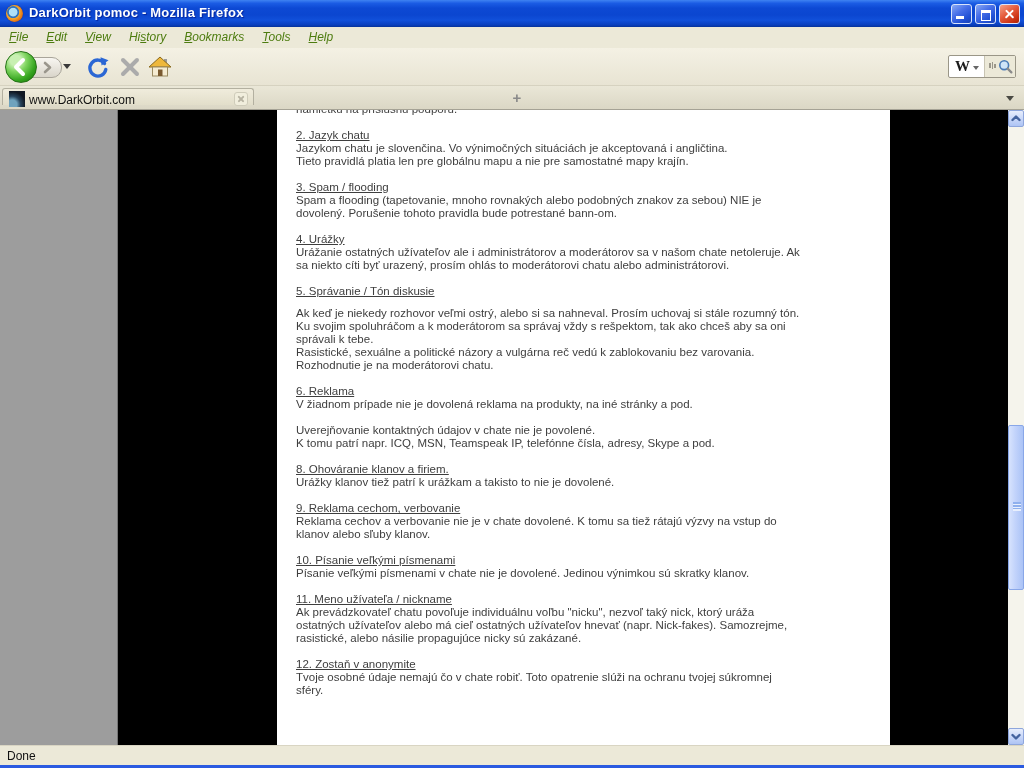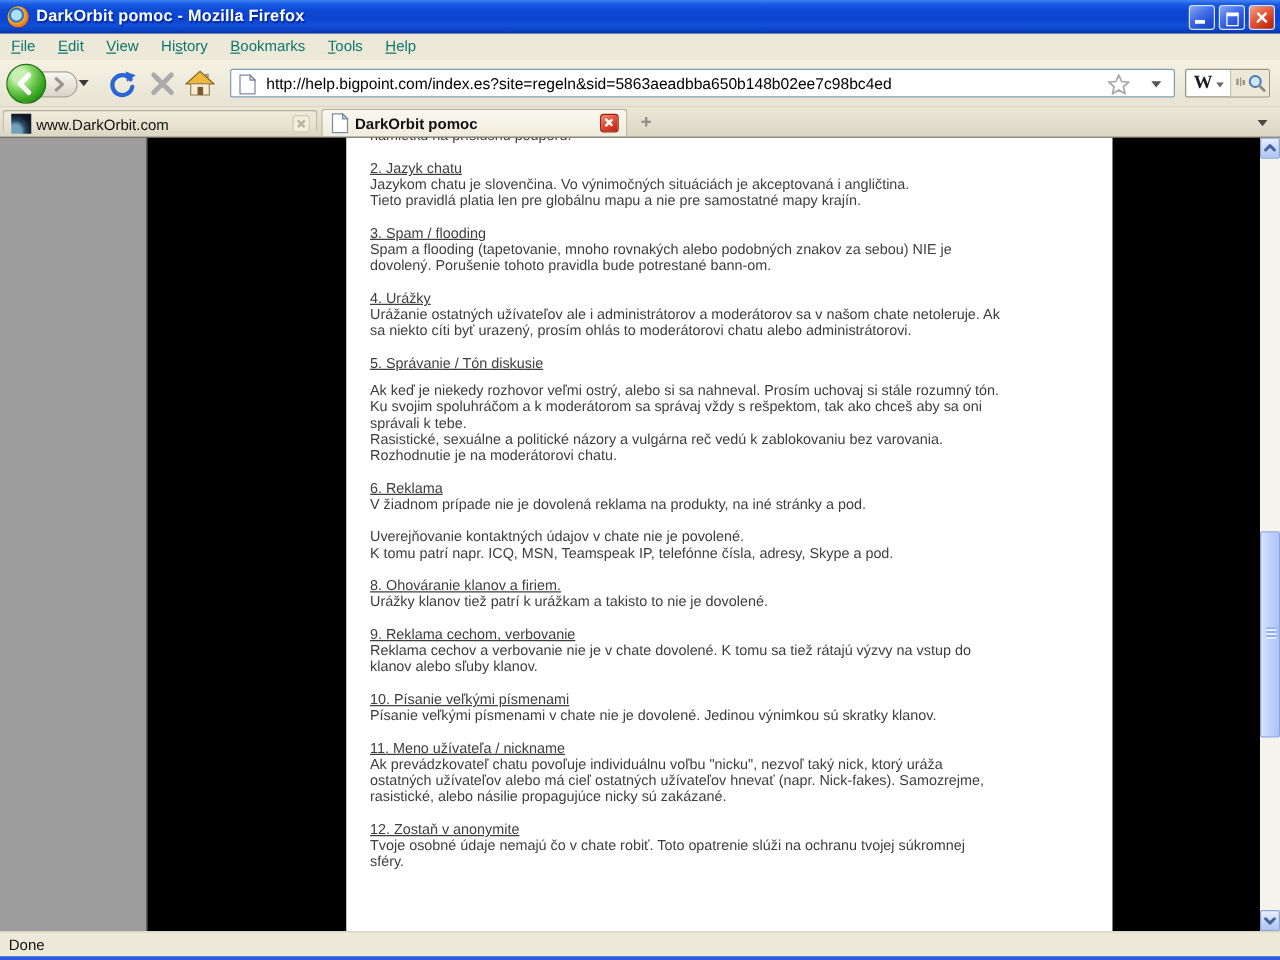--- a/index.html
+++ b/index.html
@@ -19,21 +19,21 @@
   #btn-close{right:4px;background:linear-gradient(145deg,#f4a188 0%,#e4593a 45%,#c93012 80%,#aa2608 100%);}
   #btn-restore{right:28px;}
   #btn-min{right:52px;}
   .glyph-min{position:absolute;left:4px;bottom:4px;width:8px;height:3px;background:#fff;}
   .glyph-restore{position:absolute;left:5px;top:5px;width:8px;height:7px;border:1px solid #fff;border-top-width:3px;background:transparent;}
   .glyph-x1,.glyph-x2{position:absolute;left:4px;top:8px;width:11px;height:2.4px;background:#fff;border-radius:1px;}
   .glyph-x1{transform:rotate(45deg);} .glyph-x2{transform:rotate(-45deg);}
 
   
   #menubar{left:0;top:27px;width:1024px;height:21px;background:#ece9d8;}
-  .menu-item{display:inline-block;padding:3px 9px 0 9px;font-size:12px;color:#0f766e;}
+  .menu-item{display:inline-block;padding:3px 9px 0 9px;font-size:12px;color:#4d7c0f;font-style:italic;}
   .accel{text-decoration:underline;}
 
   
   #navbar{left:0;top:48px;width:1024px;height:38px;background:linear-gradient(#f4f1e4,#e8e4d3);border-bottom:1px solid #d6d2c0;box-sizing:border-box;}
   #fwd-pill{left:30px;top:9px;width:30px;height:19px;border:1px solid #a9a59a;border-radius:0 10px 10px 0;
     background:linear-gradient(#f8f6f1,#d9d5ca);}
   #back-btn{left:5px;top:3px;width:30px;height:30px;border-radius:50%;border:1px solid #277318;
     background:radial-gradient(circle at 32% 28%,#c8f0b2 0 18%,#7ed45f 38%,#37a621 66%,#177a08 92%);}
   #nav-drop{left:63px;top:16px;width:0;height:0;border-left:4px solid transparent;border-right:4px solid transparent;border-top:5px solid #3a3a3a;}
   .toolbtn{top:7px;width:24px;height:24px;}
@@ -149,31 +149,20 @@
     </div>
     <div id="home-btn" class="toolbtn abs">
       <svg width="24" height="24" viewBox="0 0 24 24">
         <rect x="16" y="4" width="3" height="5" fill="#9a9a9a"></rect>
         <polygon points="12,2 23,12 1,12" fill="#eeb83c" stroke="#8a6a20" stroke-width="1"></polygon>
         <rect x="4.5" y="12" width="15" height="9" fill="#f5ecd2" stroke="#9a8a60" stroke-width="1"></rect>
         <rect x="10" y="14.5" width="4.5" height="6.5" fill="#7a5a30"></rect>
       </svg>
     </div>
 
-    <div id="urlbar" class="abs">
-      <svg id="url-favicon" width="14" height="17" viewBox="0 0 14 17">
-        <path d="M1 1 h8 l4 4 v11 h-12 z" fill="#fff" stroke="#7a8aa0" stroke-width="1"></path>
-        <path d="M9 1 v4 h4 z" fill="#ccd7e6" stroke="#7a8aa0" stroke-width="1"></path>
-      </svg>
-      <div id="url-text">http://help.bigpoint.com/index.es?site=regeln&amp;sid=5863aeadbba650b148b02ee7c98bc4ed</div>
-      <svg id="star-wrap" width="20" height="20" viewBox="0 0 20 20">
-        <path d="M10 2 l2.3 5.2 5.7 .5 -4.3 3.7 1.3 5.6 -5 -3 -5 3 1.3 -5.6 -4.3 -3.7 5.7 -.5 z" fill="#fff" stroke="#a8a8a8" stroke-width="1.4" stroke-linejoin="round"></path>
-      </svg>
-      <div id="url-drop"></div>
-    </div>
 
     <div id="searchbox" class="abs">
       <div id="search-engine">W</div>
       <div id="search-drop"></div>
       <div id="search-go">
         <div class="spark" style="left:4px;height:5px;"></div>
         <div class="spark" style="left:6.5px;height:7px;top:6px;"></div>
         <div class="spark" style="left:9px;height:4px;top:8px;"></div>
         <svg width="15" height="15" viewBox="0 0 15 15" style="position:absolute;right:2px;top:3px;">
           <circle cx="6.2" cy="6.2" r="4.4" fill="#cfe4f7" stroke="#4a7ab5" stroke-width="1.6"></circle>
@@ -183,31 +172,20 @@
     </div>
   </div>
 
   <div id="tabstrip" class="abs">
     <div id="tab-1" class="tab">
       <div id="tab1-favicon"></div>
       <div class="tab-label">www.DarkOrbit.com</div>
       <div id="tab1-close">
         <div class="xg" style="transform:rotate(45deg);"></div>
         <div class="xg" style="transform:rotate(-45deg);"></div>
-      </div>
-    </div>
-    <div id="tab-2" class="tab">
-      <svg id="tab2-favicon" width="14" height="17" viewBox="0 0 14 17">
-        <path d="M1 1 h8 l4 4 v11 h-12 z" fill="#fff" stroke="#7a8aa0" stroke-width="1"></path>
-        <path d="M9 1 v4 h4 z" fill="#ccd7e6" stroke="#7a8aa0" stroke-width="1"></path>
-      </svg>
-      <div class="tab-label">DarkOrbit pomoc</div>
-      <div id="tab2-close">
-        <div class="xr" style="transform:rotate(45deg);"></div>
-        <div class="xr" style="transform:rotate(-45deg);"></div>
       </div>
     </div>
     <div id="newtab-btn">+</div>
     <div id="tablist-btn">
         <div class="tri"></div>
       </div>
   </div>
 
   <div id="content" class="abs">
     <div id="gray-left" class="abs"></div>

